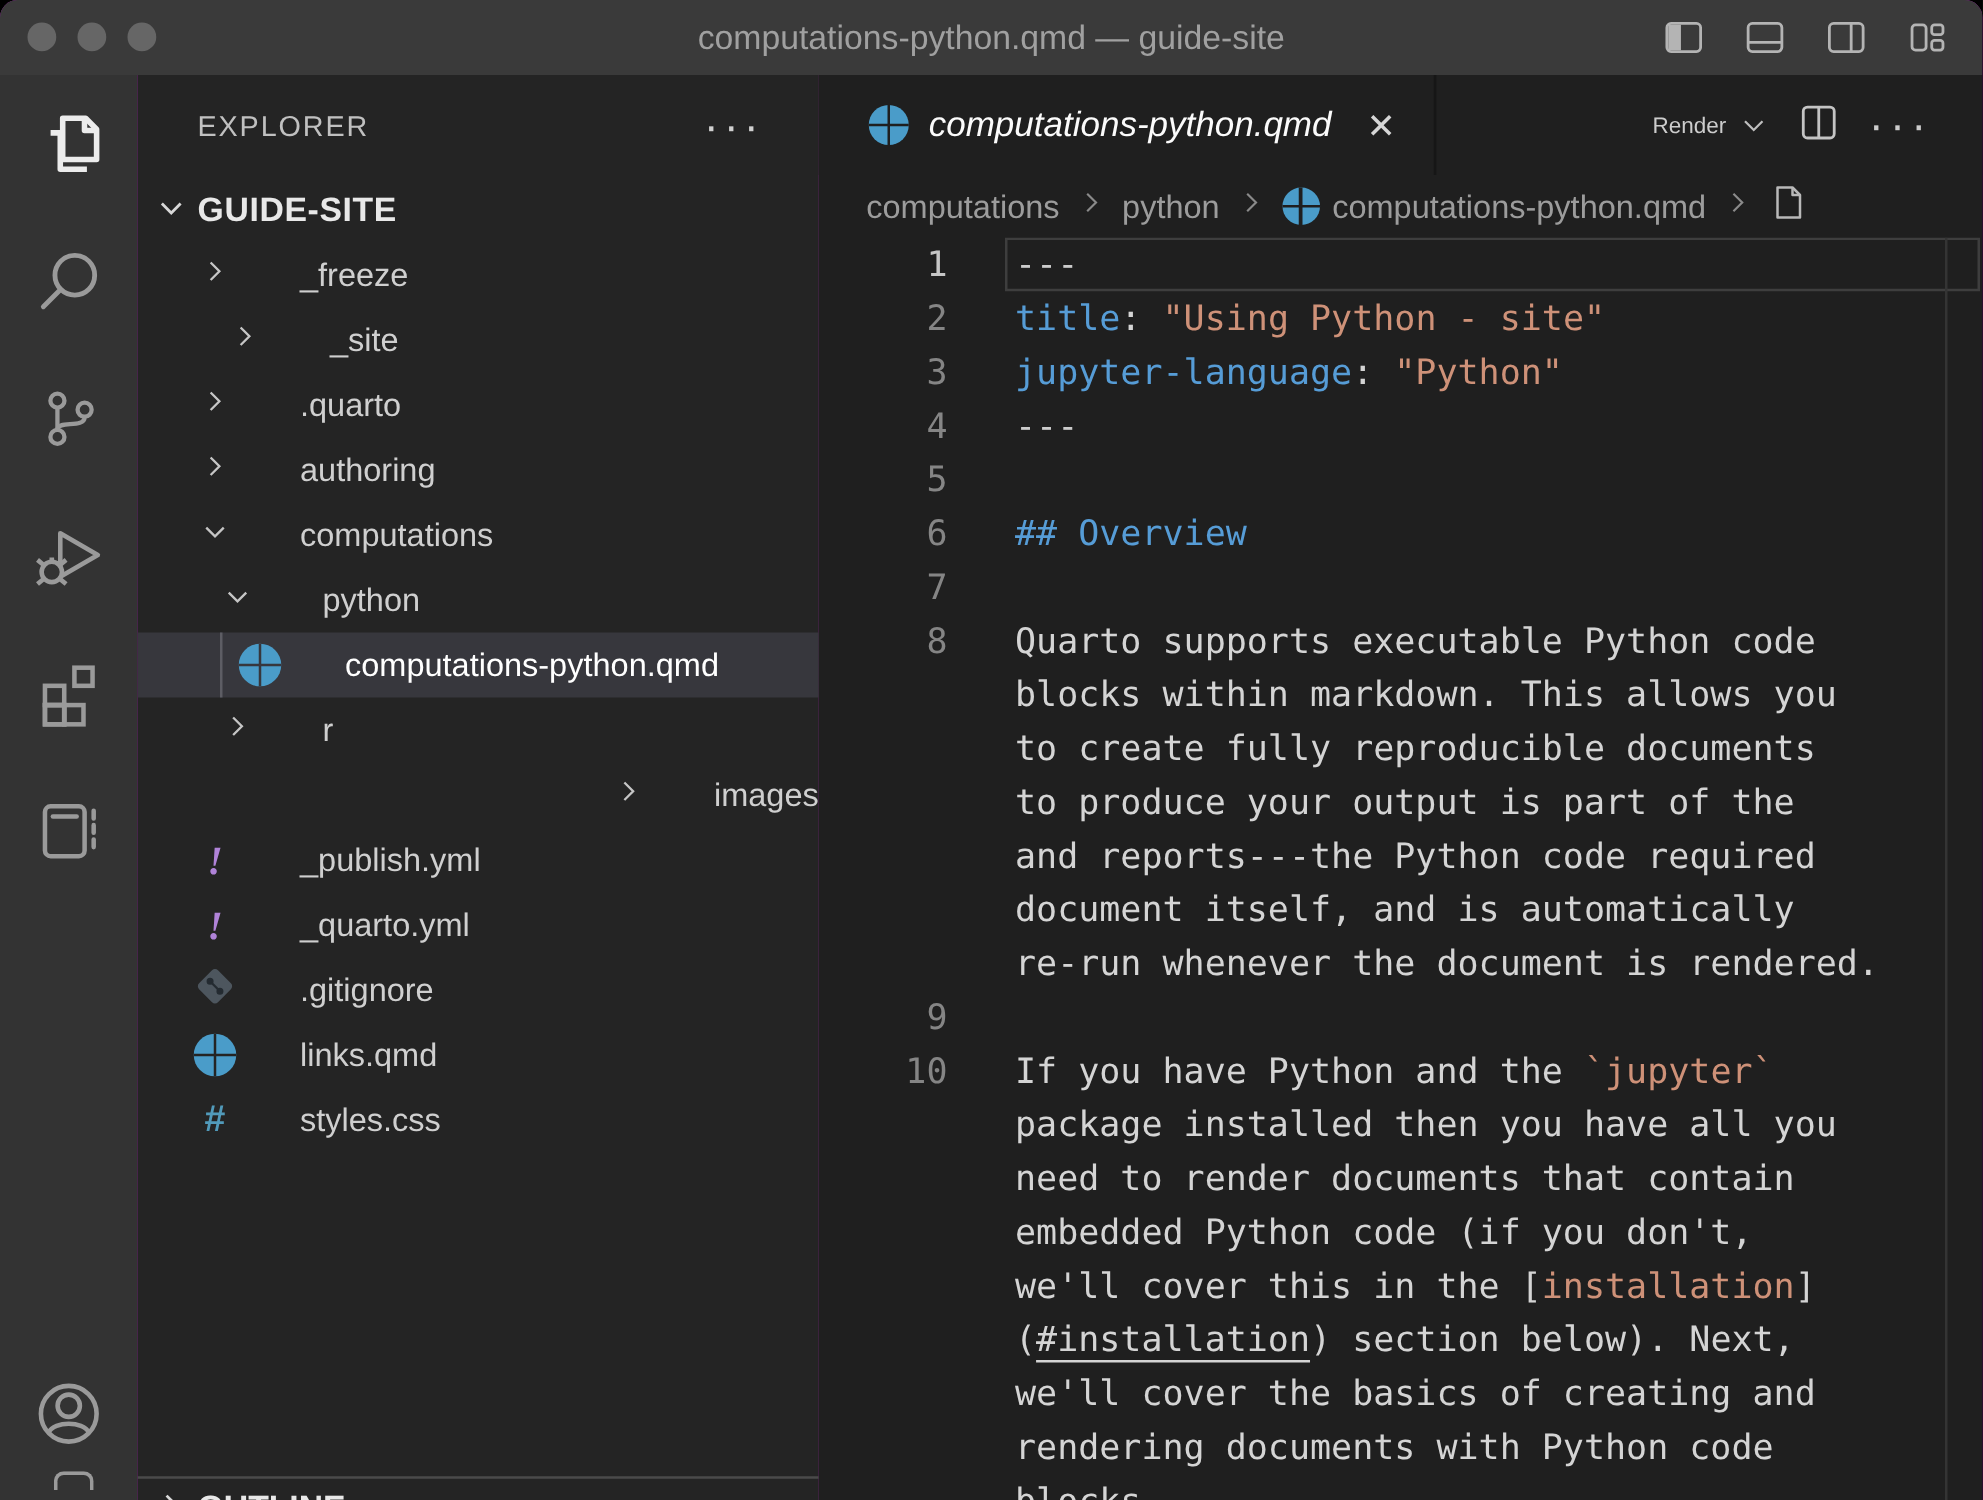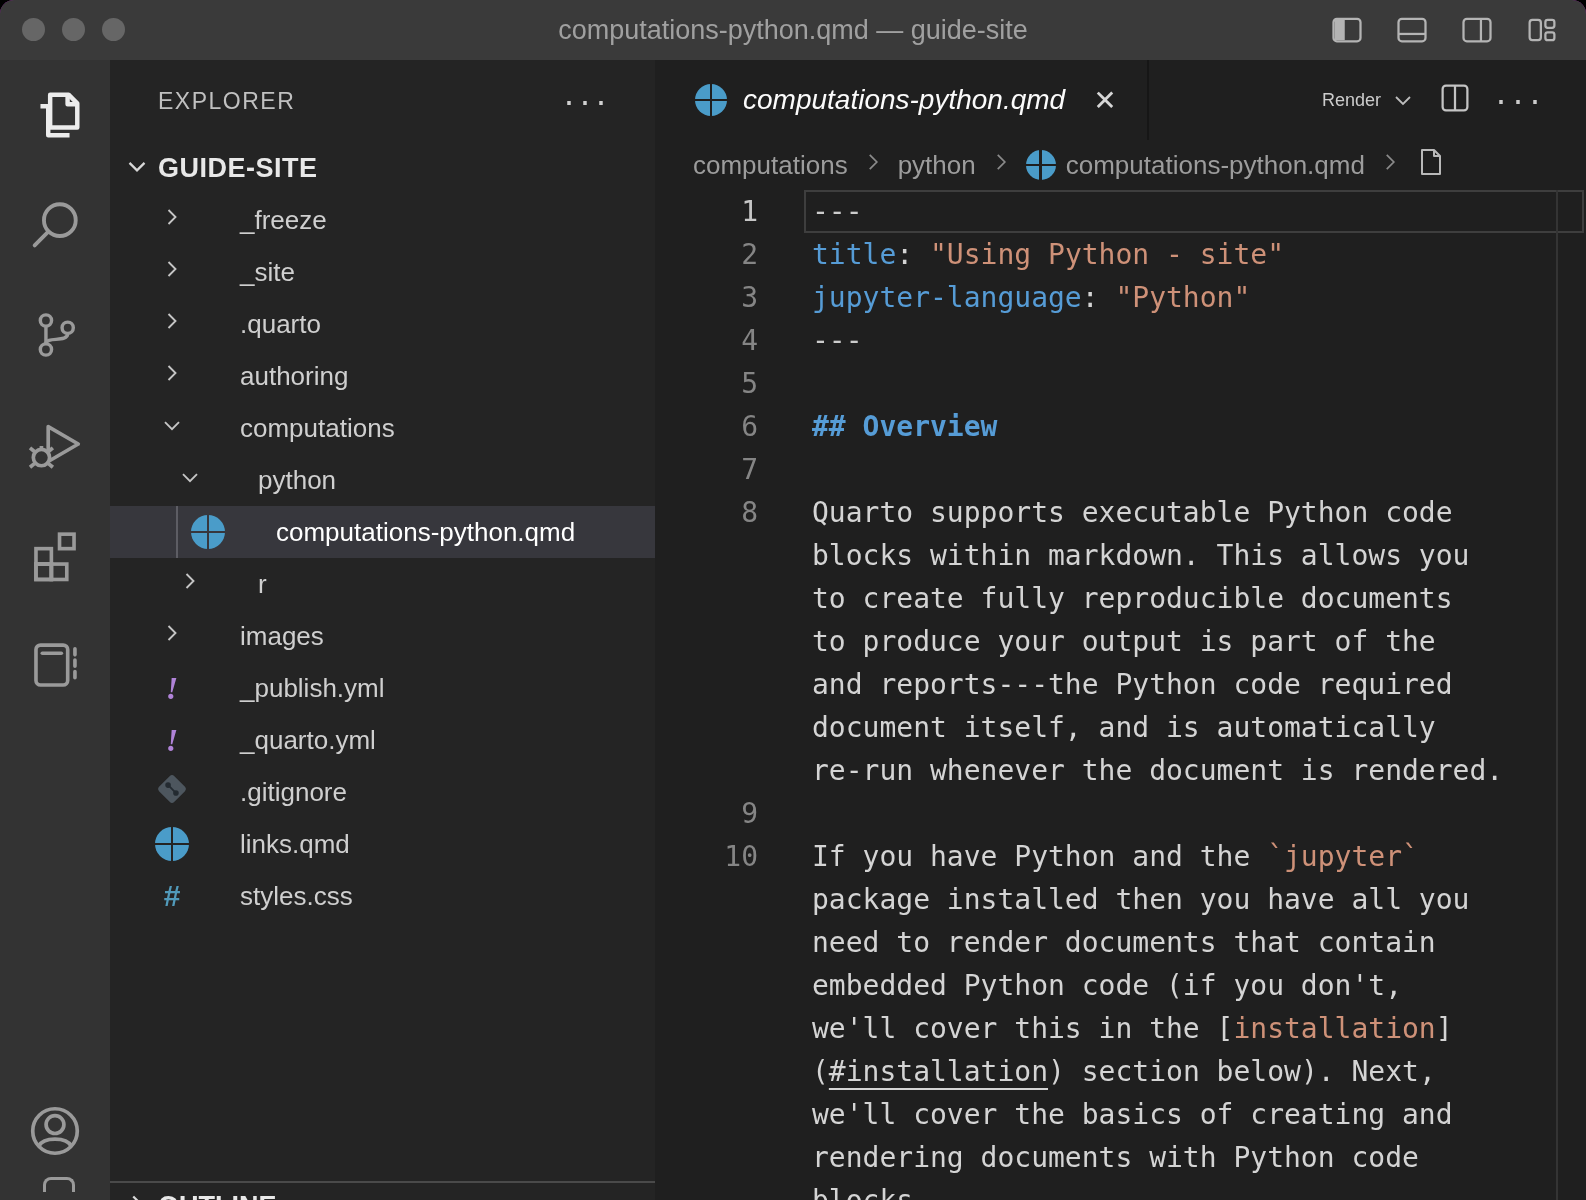--- a/index.html
+++ b/index.html
@@ -66,21 +66,21 @@
   .cl .lc{margin-left:54px;white-space:pre;}
   .cl.current::after{content:"";position:absolute;left:149px;right:2px;top:0;bottom:0;
     border:2px solid #3e3e3e;pointer-events:none;}
   .cl.current .ln{color:#c6c6c6;}
   .c-key{color:#569cd6;}
   .c-str{color:#ce9178;}
   .c-code{color:#ce9178;}
   .c-meta{color:#cccccc;}
   .c-txt{color:#d4d4d4;}
   .c-punct{color:#d4d4d4;}
-  .c-head{color:#569cd6;font-weight:bold;}
+  .c-head{color:#569cd6;font-weight:normal;}
   .c-link{color:#d4d4d4;text-decoration:underline;text-underline-offset:7px;text-decoration-thickness:2px;text-align:right;}
 </style>
 </head>
 <body>
 
 <div class="window">
 
   <div class="titlebar">
     <div class="traffic">
       <div class="dot"></div>
@@ -194,21 +194,21 @@
       </div>
       <div class="tree" id="tree">
           <div class="trow" style="padding-left: 44px;">
             <span class="slot">
               <span><svg width="28" height="28" viewBox="0 0 24 24" fill="none" stroke="#c5c5c5" stroke-width="1.6">
                   <path d="M9 6 l6 6-6 6"></path>
                 </svg></span>
             </span>
             <span class="lbl">_freeze</span>
           </div>
-          <div class="trow" style="padding-left: 44px;">
+          <div class="trow" style="padding-left: 68px;">
             <span class="slot">
               <span><svg width="28" height="28" viewBox="0 0 24 24" fill="none" stroke="#c5c5c5" stroke-width="1.6">
                   <path d="M9 6 l6 6-6 6"></path>
                 </svg></span>
             </span>
             <span class="lbl">_site</span>
           </div>
           <div class="trow" style="padding-left: 44px;">
             <span class="slot">
               <span><svg width="28" height="28" viewBox="0 0 24 24" fill="none" stroke="#c5c5c5" stroke-width="1.6">
@@ -248,21 +248,21 @@
             <span class="lbl">computations-python.qmd</span>
           </div>
           <div class="trow" style="padding-left: 62px;">
             <span class="slot">
               <span><svg width="28" height="28" viewBox="0 0 24 24" fill="none" stroke="#c5c5c5" stroke-width="1.6">
                   <path d="M9 6 l6 6-6 6"></path>
                 </svg></span>
             </span>
             <span class="lbl">r</span>
           </div>
-          <div class="trow" style="padding-left: 44px;">
+          <div class="trow" style="padding-left: 44px; justify-content: flex-end;">
             <span class="slot">
               <span><svg width="28" height="28" viewBox="0 0 24 24" fill="none" stroke="#c5c5c5" stroke-width="1.6">
                   <path d="M9 6 l6 6-6 6"></path>
                 </svg></span>
             </span>
             <span class="lbl">images</span>
           </div>
           <div class="trow" style="padding-left: 44px;">
             <span class="slot">
               <span class="ficon-yaml">!</span>

